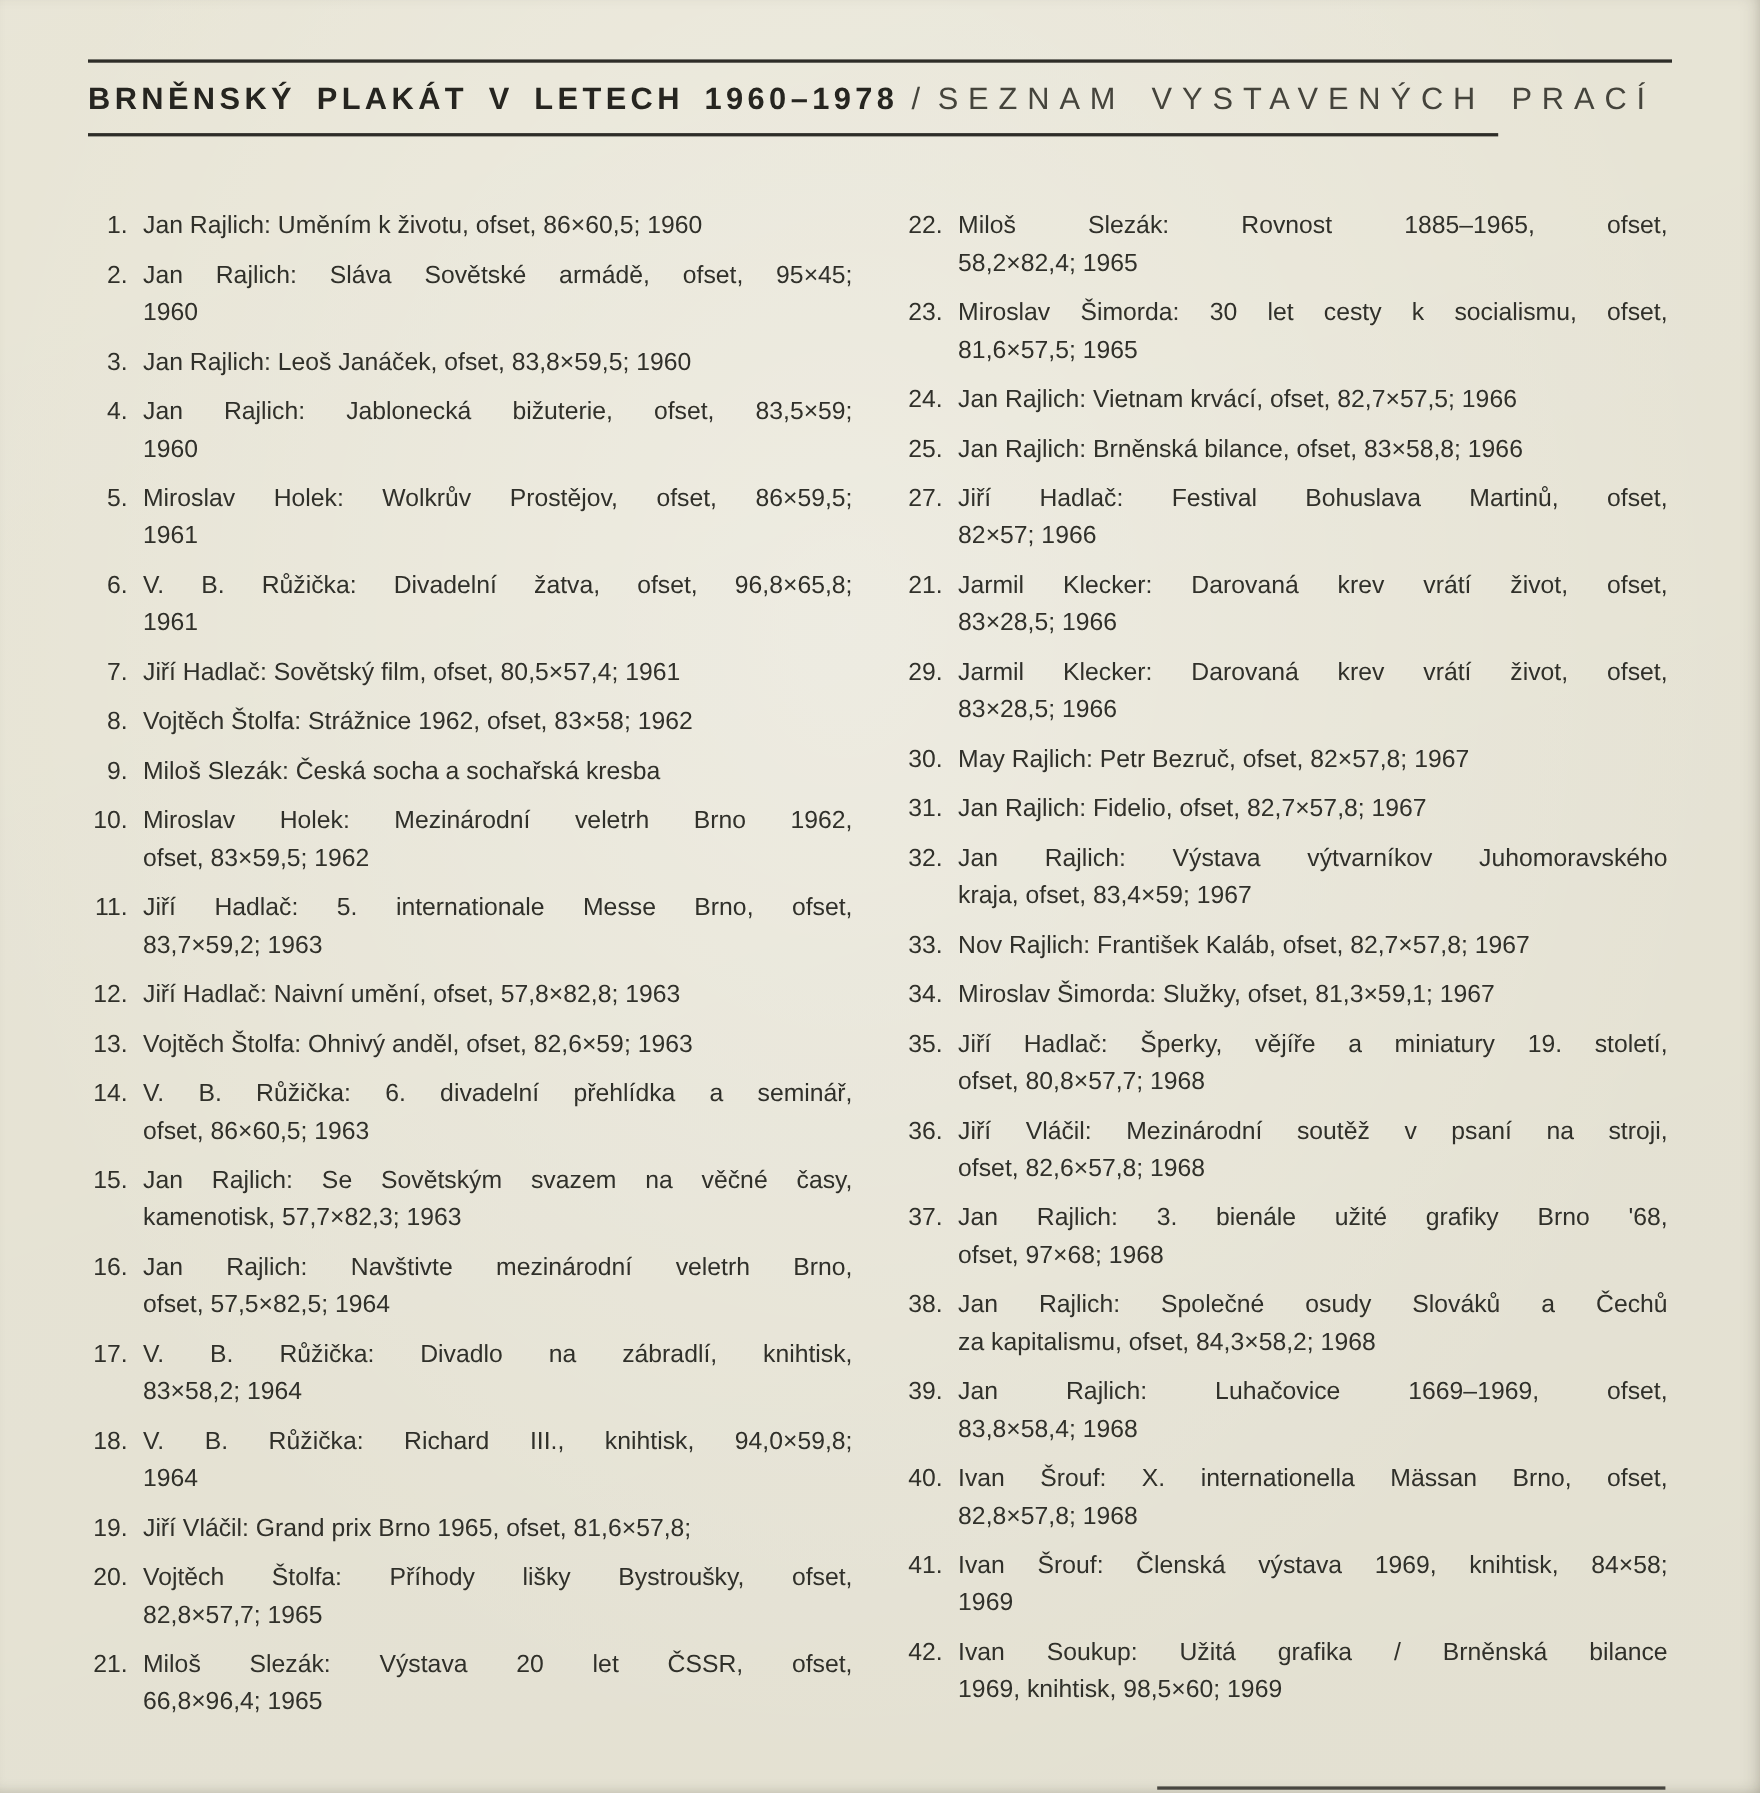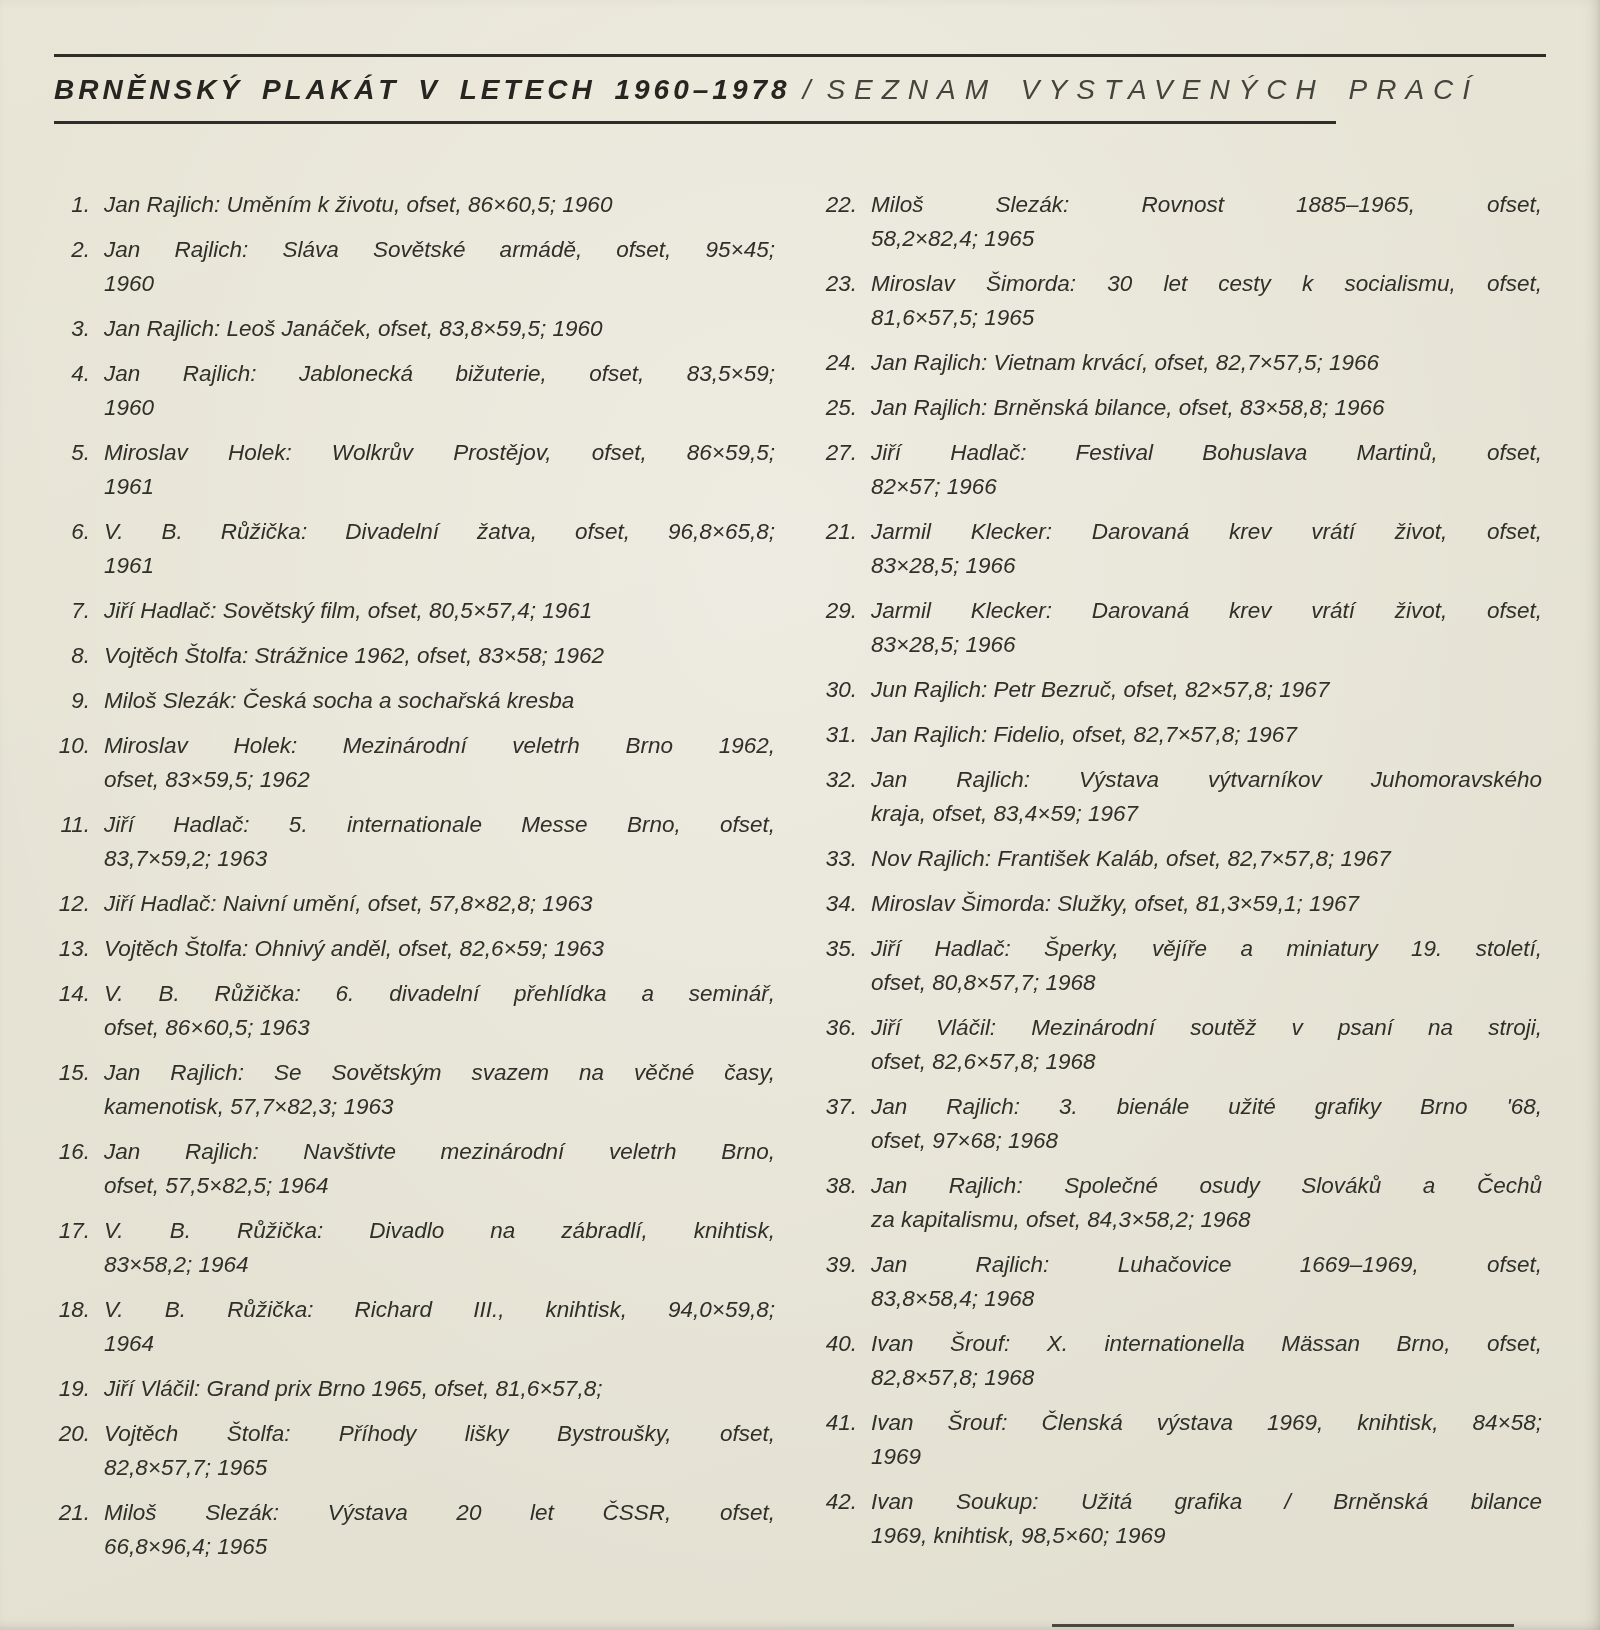--- a/index.html
+++ b/index.html
@@ -11,29 +11,28 @@
   html,body{margin:0;padding:0;}
   body{
     width:1600px;height:1630px;
     background:#e6e3d4;
     font-family:"Liberation Sans", sans-serif;
     color:var(--ink);
   }
   .page{
     position:relative;
     width:1600px;height:1630px;
-    padding:30px 54px 0;
+    padding:30px 80px 0;
     overflow:hidden;
     background:
       radial-gradient(ellipse at 48% 35%, rgba(255,255,255,0.30), rgba(255,255,255,0) 70%),
       linear-gradient(160deg, rgba(0,0,0,0.015), rgba(0,0,0,0.04)),
       var(--page-bg);
     box-shadow: inset -10px 0 18px -12px rgba(60,55,40,0.35),
                 inset 0 -8px 14px -10px rgba(60,55,40,0.25);
-    font-style: italic;
   }
   .rule{height:3px;background:var(--ink);}
   .rule-top{margin-top:24px;}
   .header-title{
     margin:17px 0 15px;
     font-size:28px;
     font-weight:bold;
     letter-spacing:4px;
     word-spacing:7px;
     white-space:nowrap;
@@ -280,21 +279,21 @@
         <li class="entry">
           <span class="num">29.</span>
           <span class="text">
             <span class="line">Jarmil Klecker: Darovaná krev vrátí život, ofset,</span>
             <span class="line">83×28,5; 1966</span>
           </span>
         </li>
         <li class="entry">
           <span class="num">30.</span>
           <span class="text">
-            <span class="line">Jun Rajlich: Petr Bezruč, ofset, 82×57,8; 1967</span>
+            <span class="line">May Rajlich: Petr Bezruč, ofset, 82×57,8; 1967</span>
           </span>
         </li>
         <li class="entry">
           <span class="num">31.</span>
           <span class="text">
             <span class="line">Jan Rajlich: Fidelio, ofset, 82,7×57,8; 1967</span>
           </span>
         </li>
         <li class="entry">
           <span class="num">32.</span>

